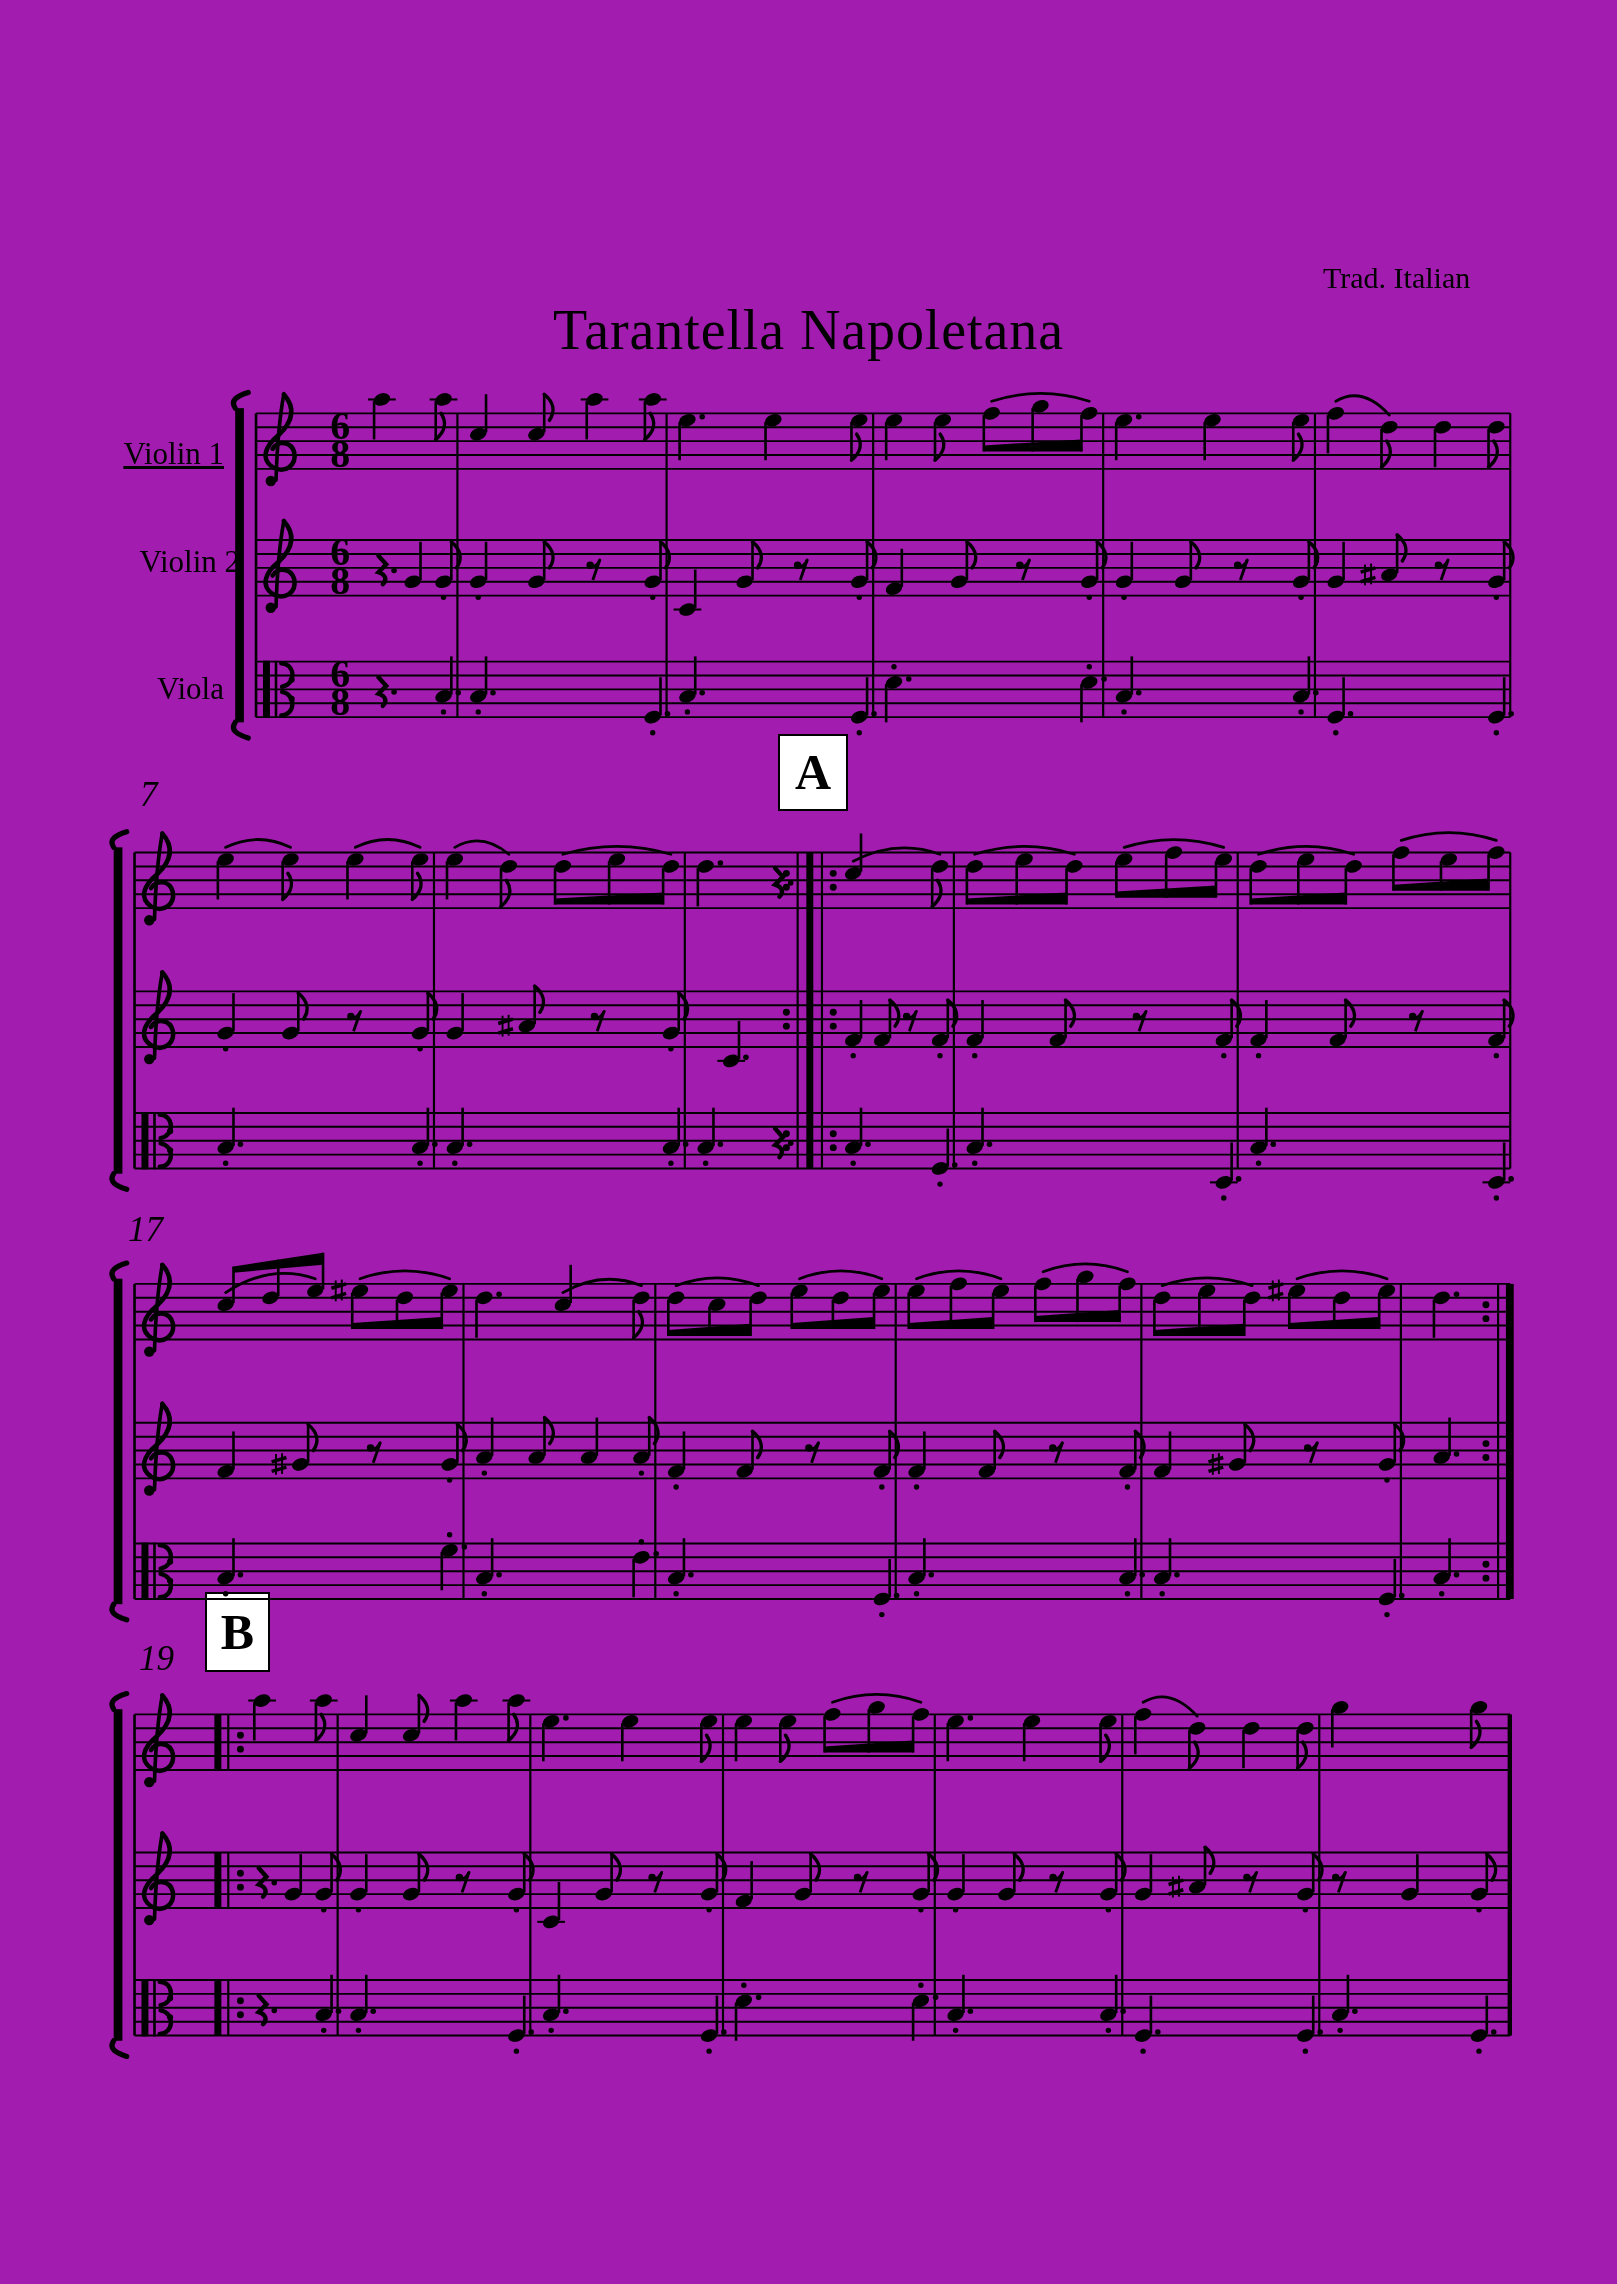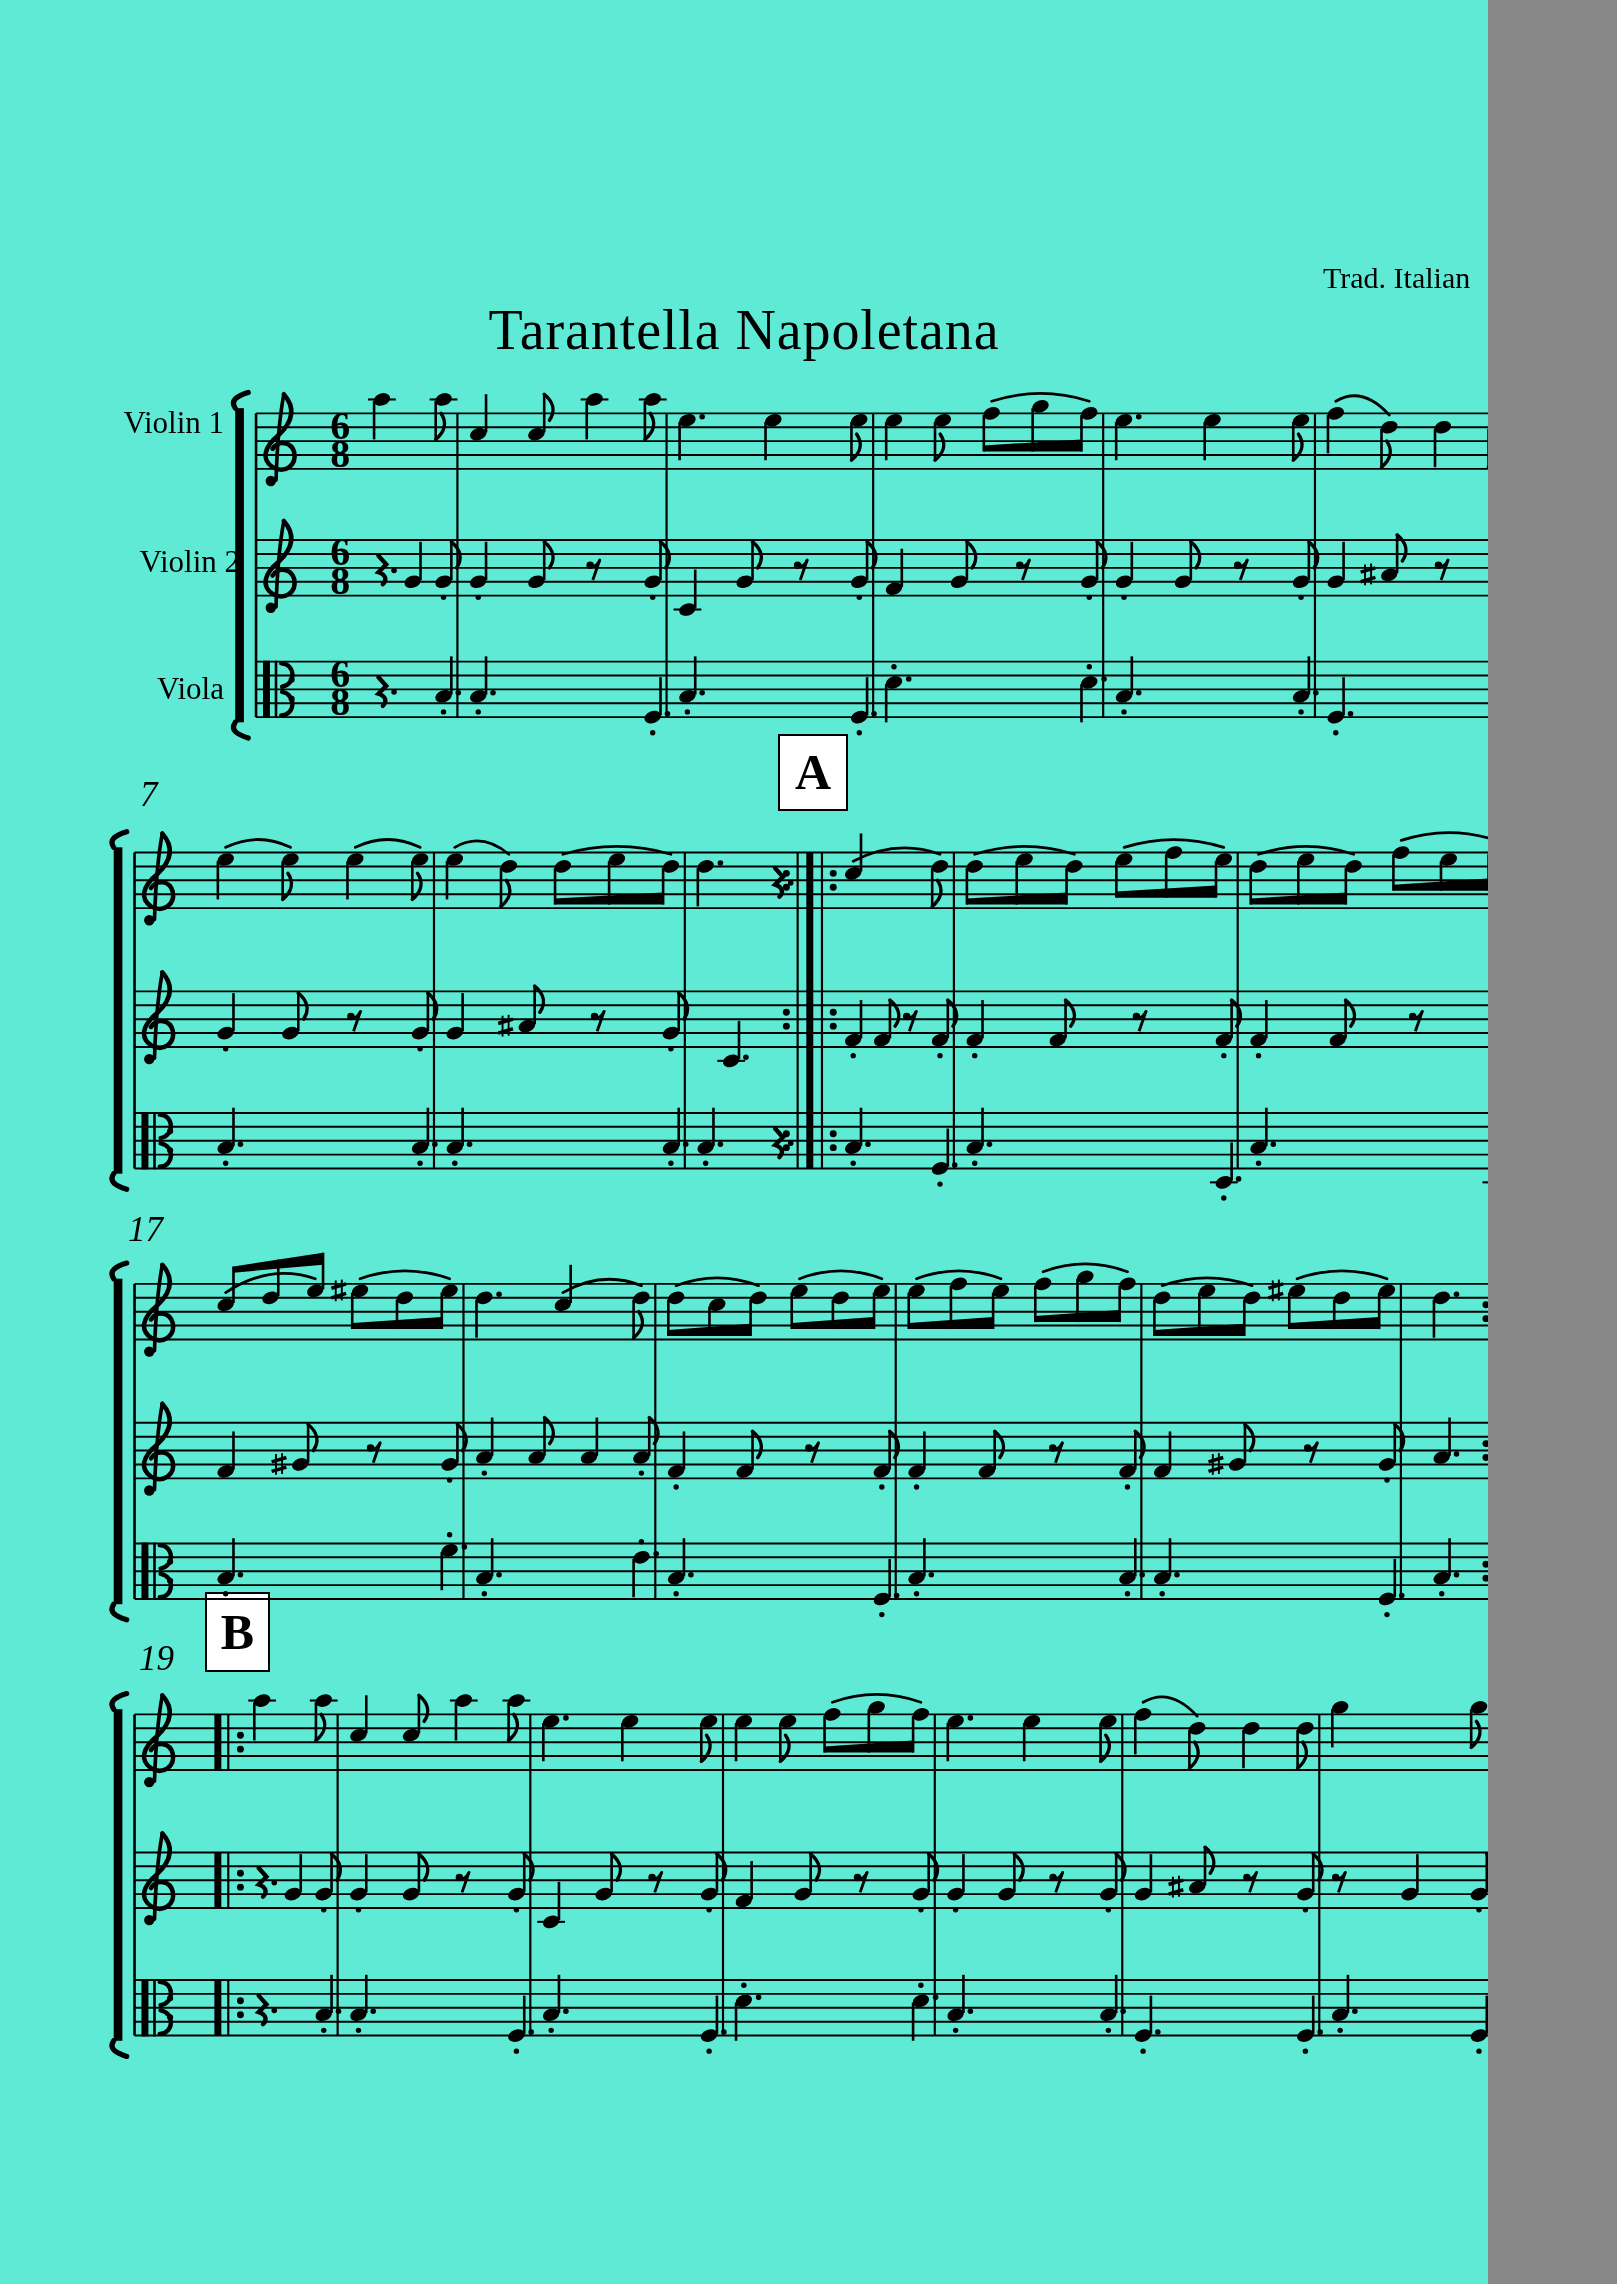--- a/index.html
+++ b/index.html
@@ -1,22 +1,22 @@
 <!DOCTYPE html>
 <html style="font-size:14px"><head>
 <meta charset="utf-8">
 <style>
   html,body{margin:0;padding:0;background:#888;}
-  .page{position:relative;width:1488px;height:2284px;background:#5eead4;
+  .page{position:relative;width:1617px;height:2284px;background:#a21caf;
         font-family:"Liberation Serif", serif;color:#000;overflow:hidden;}
   .title{position:absolute;left:0;right:0;top:286px;text-align:center;
          font-size:56px;font-weight:normal;margin:12px;letter-spacing:0.9px;}
   .composer{position:absolute;left:1323px;top:261px;font-size:30px;}
   .part-label{position:absolute;left:0;width:224px;text-align:right;font-size:31px;}
-  .pl-v1{top:405px;}
+  .pl-v1{top:436px;text-decoration:underline;}
   .pl-v2{top:544px;margin-left:16px;}
   .pl-va{top:671px;text-align:right;}
   .measure-number{position:absolute;font-size:35px;font-style:italic;}
   .mn-7{left:140px;top:775px;}
   .mn-13{left:128px;top:1210px;}
   .mn-19{left:139px;top:1639px;}
   .rehearsal{position:absolute;border:2.6px solid #000;background:#fff;
              text-align:center;font-weight:bold;font-size:50px;}
   .reh-a{left:778px;top:734px;width:66px;height:73px;line-height:73px;}
   .reh-b{left:205px;top:1592px;width:61px;height:76px;line-height:76px;}

